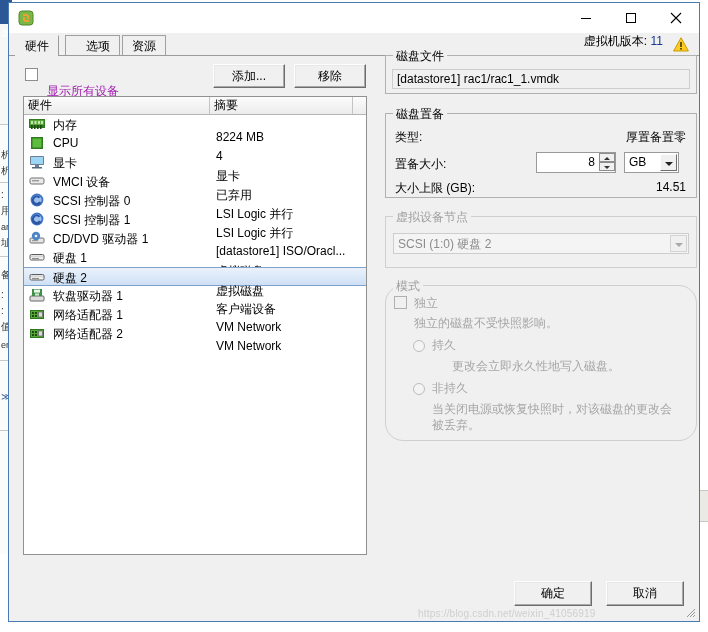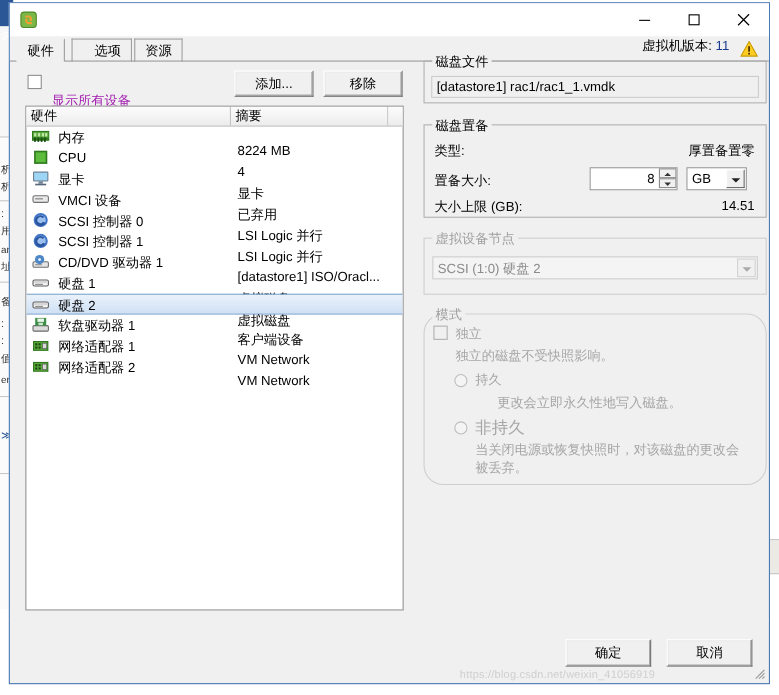--- a/index.html
+++ b/index.html
@@ -160,21 +160,21 @@
   #mode-ind-label{position:absolute;left:28px;top:9px;font-size:12px;color:#a6a6a6;}
   #mode-ind-desc{position:absolute;left:28px;top:29px;font-size:12px;color:#a6a6a6;}
   .radio-dis{
     position:absolute;width:12px;height:12px;border-radius:50%;
     background:#f4f4f4;border:1px solid #bdbdbd;box-sizing:border-box;
   }
   #radio-persist{left:27px;top:54px;}
   #lbl-persist{position:absolute;left:46px;top:51px;font-size:12px;color:#a6a6a6;}
   #desc-persist{position:absolute;left:46px;top:72px;font-size:12px;color:#a6a6a6;margin-left:20px;}
   #radio-nonpersist{left:27px;top:97px;}
-  #lbl-nonpersist{position:absolute;left:46px;top:94px;font-size:15px;color:#a6a6a6;text-align:center;}
+  #lbl-nonpersist{position:absolute;left:46px;top:94px;font-size:12px;color:#a6a6a6;text-align:center;}
   #desc-nonpersist{position:absolute;left:46px;top:115px;width:250px;font-size:12px;color:#a6a6a6;line-height:16px;}
 
   
   #footer-sep{position:absolute;left:0;right:0;bottom:57px;height:1px;background:#f0f0f0;}
   #btn-ok{left:505px;top:578px;width:78px;height:25px;line-height:23px;}
   #btn-cancel{left:597px;top:578px;width:78px;height:25px;line-height:23px;}
   #grip{position:absolute;right:3px;bottom:3px;width:14px;height:14px;}
 
   #watermark{
     position:absolute;left:418px;top:608px;font-size:10px;color:#cfcfcf;

